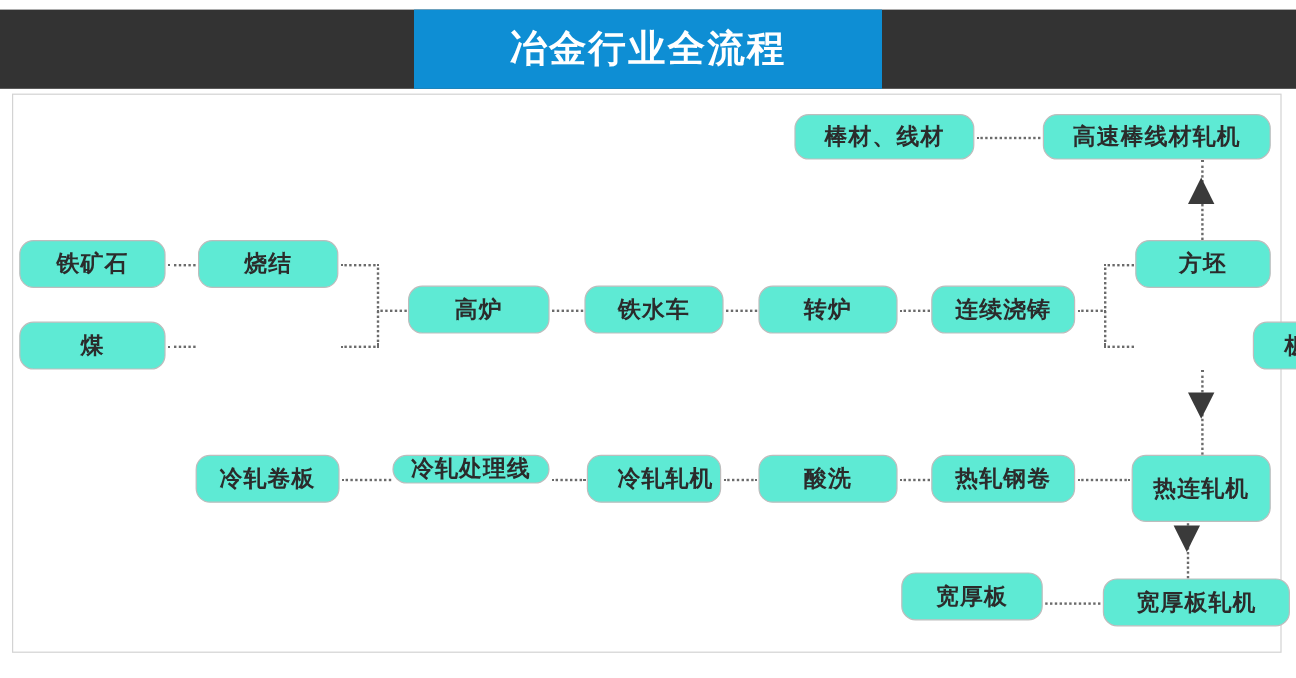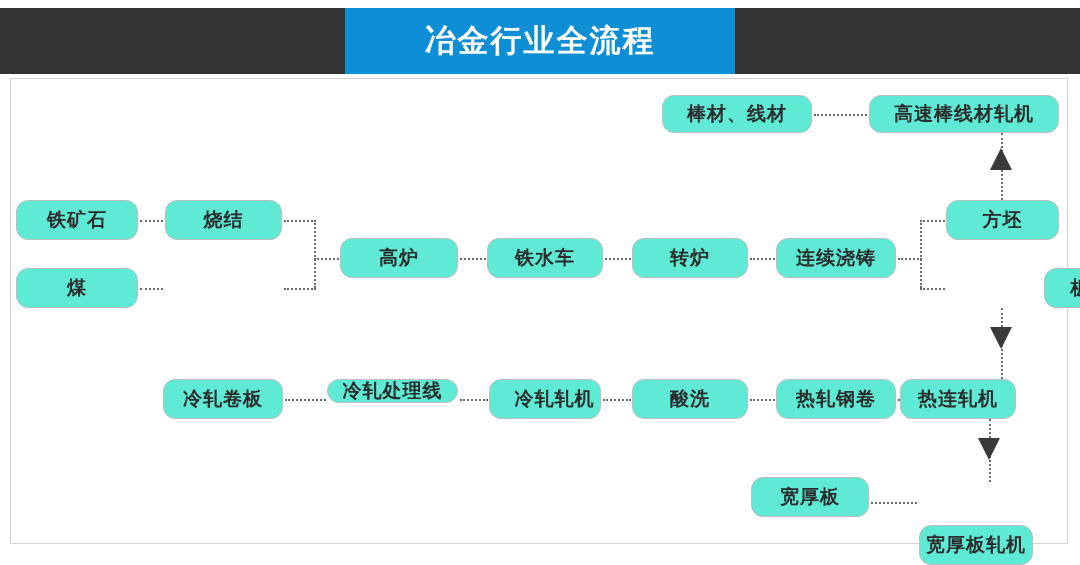--- a/index.html
+++ b/index.html
@@ -153,19 +153,19 @@
   <div class="node" style="left:163px;top:379px;width:120px;height:40px;">冷轧卷板</div>
 
   <div class="node" style="left:327px;top:379px;width:131px;height:24px;">冷轧处理线</div>
 
   <div class="node" style="left:489px;top:379px;width:112px;height:40px;padding-left:19px;">冷轧轧机</div>
 
   <div class="node" style="left:632px;top:379px;width:116px;height:40px;">酸洗</div>
 
   <div class="node" style="left:776px;top:379px;width:120px;height:40px;">热轧钢卷</div>
 
-  <div class="node" style="left:900px;top:379px;width:116px;height:40px;">热连轧机</div>
+  <div class="node" style="left:943px;top:379px;width:116px;height:56px;">热连轧机</div>
 
   <div class="node" style="left:751px;top:477px;width:118px;height:40px;">宽厚板</div>
 
-  <div class="node" style="left:919px;top:482px;width:114px;height:40px;margin-top:43px;">宽厚板轧机</div>
+  <div class="node" style="left:919px;top:482px;width:156px;height:40px;">宽厚板轧机</div>
 
 </div>
 
 </body></html>

